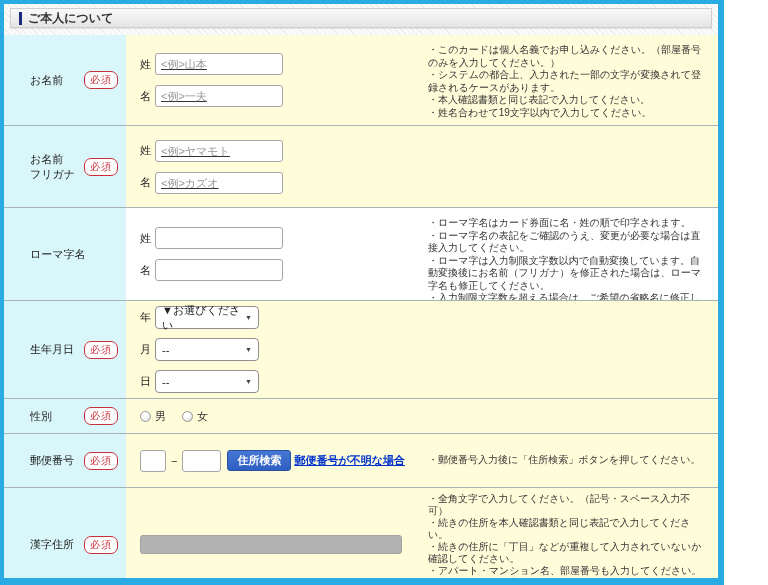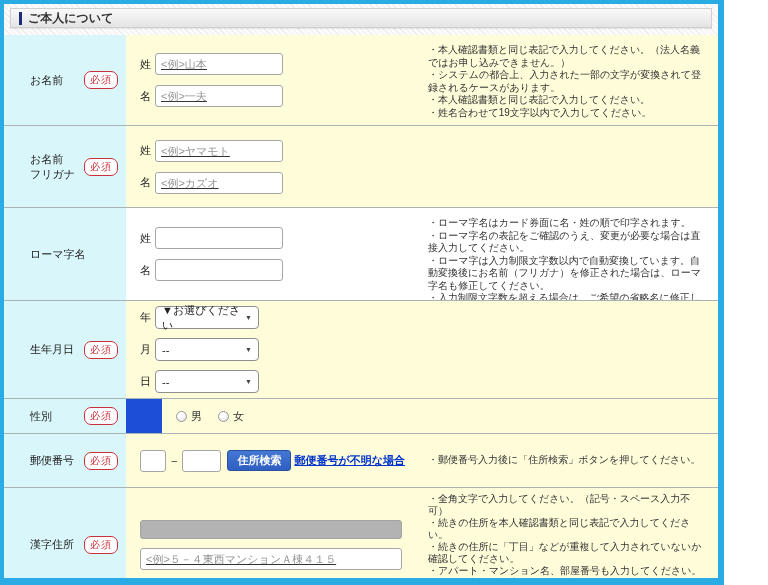--- a/index.html
+++ b/index.html
@@ -26,21 +26,21 @@
   .accent { width:3px; height:13px; background:#1b2d7a; margin-right:6px; }
   .title { font-size:12px; font-weight:bold; color:#333; }
 
   .form-body { display:flex; flex-direction:column; height:539px; }
   .row { display:flex; flex:none; }
   .row + .row { border-top:1px solid #a9b2b5; }
   .row-name      { height:90px; }
   .row-furigana  { height:82px; }
   .row-romaji    { height:93px; }
   .row-birthdate { height:98px; }
-  .row-gender    { height:35px;gap:36px; }
+  .row-gender    { height:35px; }
   .row-postal    { height:54px; }
   .row-address   { flex:1 1 auto; }
 
   .label-cell {
     flex:none; width:122px; background:#d9f6fa;
     display:flex; align-items:center; justify-content:space-between;
     padding:0 8px 0 26px;
   }
   .row-label { font-size:11px; color:#222; white-space:pre-line; line-height:1.35; }
   .req-badge {
@@ -135,21 +135,21 @@
           <div class="field-row">
             <span class="f-label">姓</span>
             <input class="text w-name" type="text" placeholder="&lt;例&gt;山本" style="">
           </div>
           <div class="field-row">
             <span class="f-label">名</span>
             <input class="text w-name" type="text" placeholder="&lt;例&gt;一夫" style="">
           </div>
         </div>
         <div class="notes-col">
-          <p class="note-line">・本人確認書類と同じ表記で入力してください。（法人名義ではお申し込みできません。）</p>
+          <p class="note-line">・このカードは個人名義でお申し込みください。（部屋番号のみを入力してください。）</p>
           <p class="note-line">・システムの都合上、入力された一部の文字が変換されて登録されるケースがあります。</p>
           <p class="note-line">・本人確認書類と同じ表記で入力してください。</p>
           <p class="note-line">・姓名合わせて19文字以内で入力してください。</p>
         </div>
       </div>
     </div>
 
     <div class="row row-furigana">
       <div class="label-cell">
         <span class="row-label">お名前
@@ -269,21 +269,20 @@
     </div>
 
     <div class="row row-address">
       <div class="label-cell">
         <span class="row-label">漢字住所</span>
         <span class="req-badge">必須</span>
       </div>
       <div class="content-cell">
         <div class="addr-col">
           <div class="addr-disabled"></div>
-          <input class="text w-addr" type="text" placeholder="&lt;例&gt;５－４東西マンションＡ棟４１５" style="">
         </div>
         <div class="notes-col compact">
           <p class="note-line">・全角文字で入力してください。（記号・スペース入力不可）</p>
           <p class="note-line">・続きの住所を本人確認書類と同じ表記で入力してください。</p>
           <p class="note-line">・続きの住所に「丁目」などが重複して入力されていないか確認してください。</p>
           <p class="note-line">・アパート・マンション名、部屋番号も入力してください。続きの住所が34文字を超える場合は、アパート・マンション名を省略して、部屋番号のみを入力してください。</p>
         </div>
       </div>
     </div>
 

